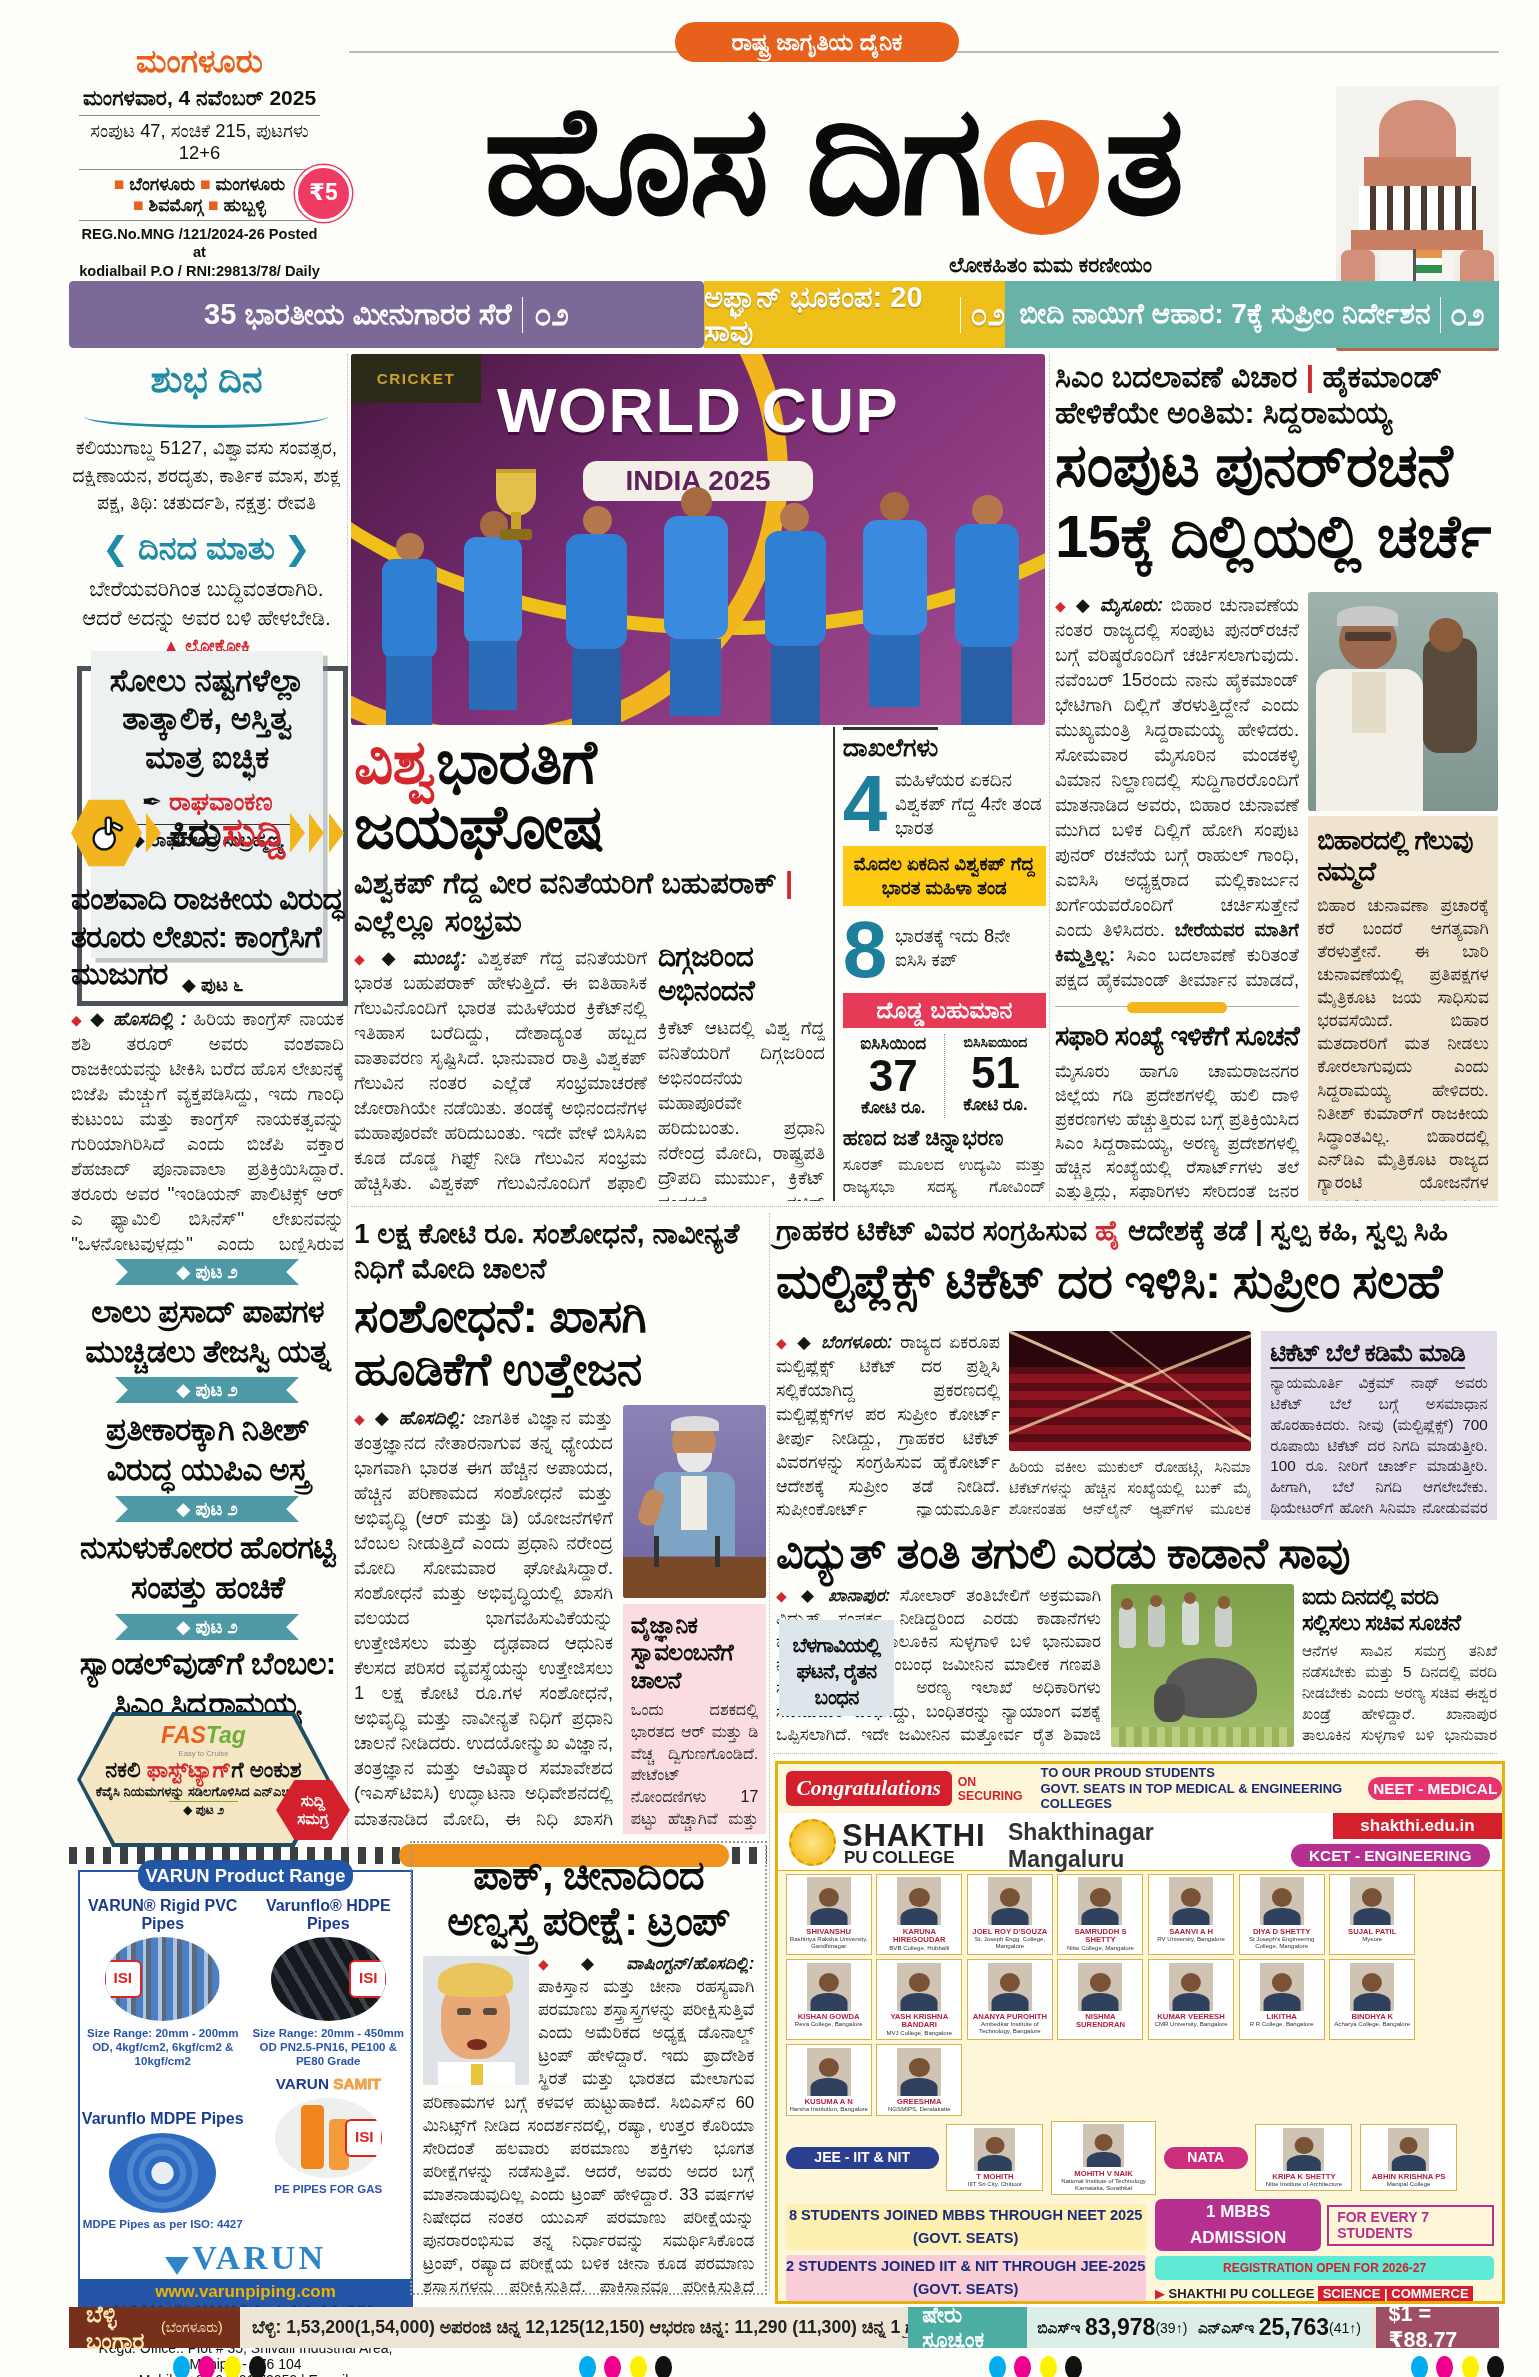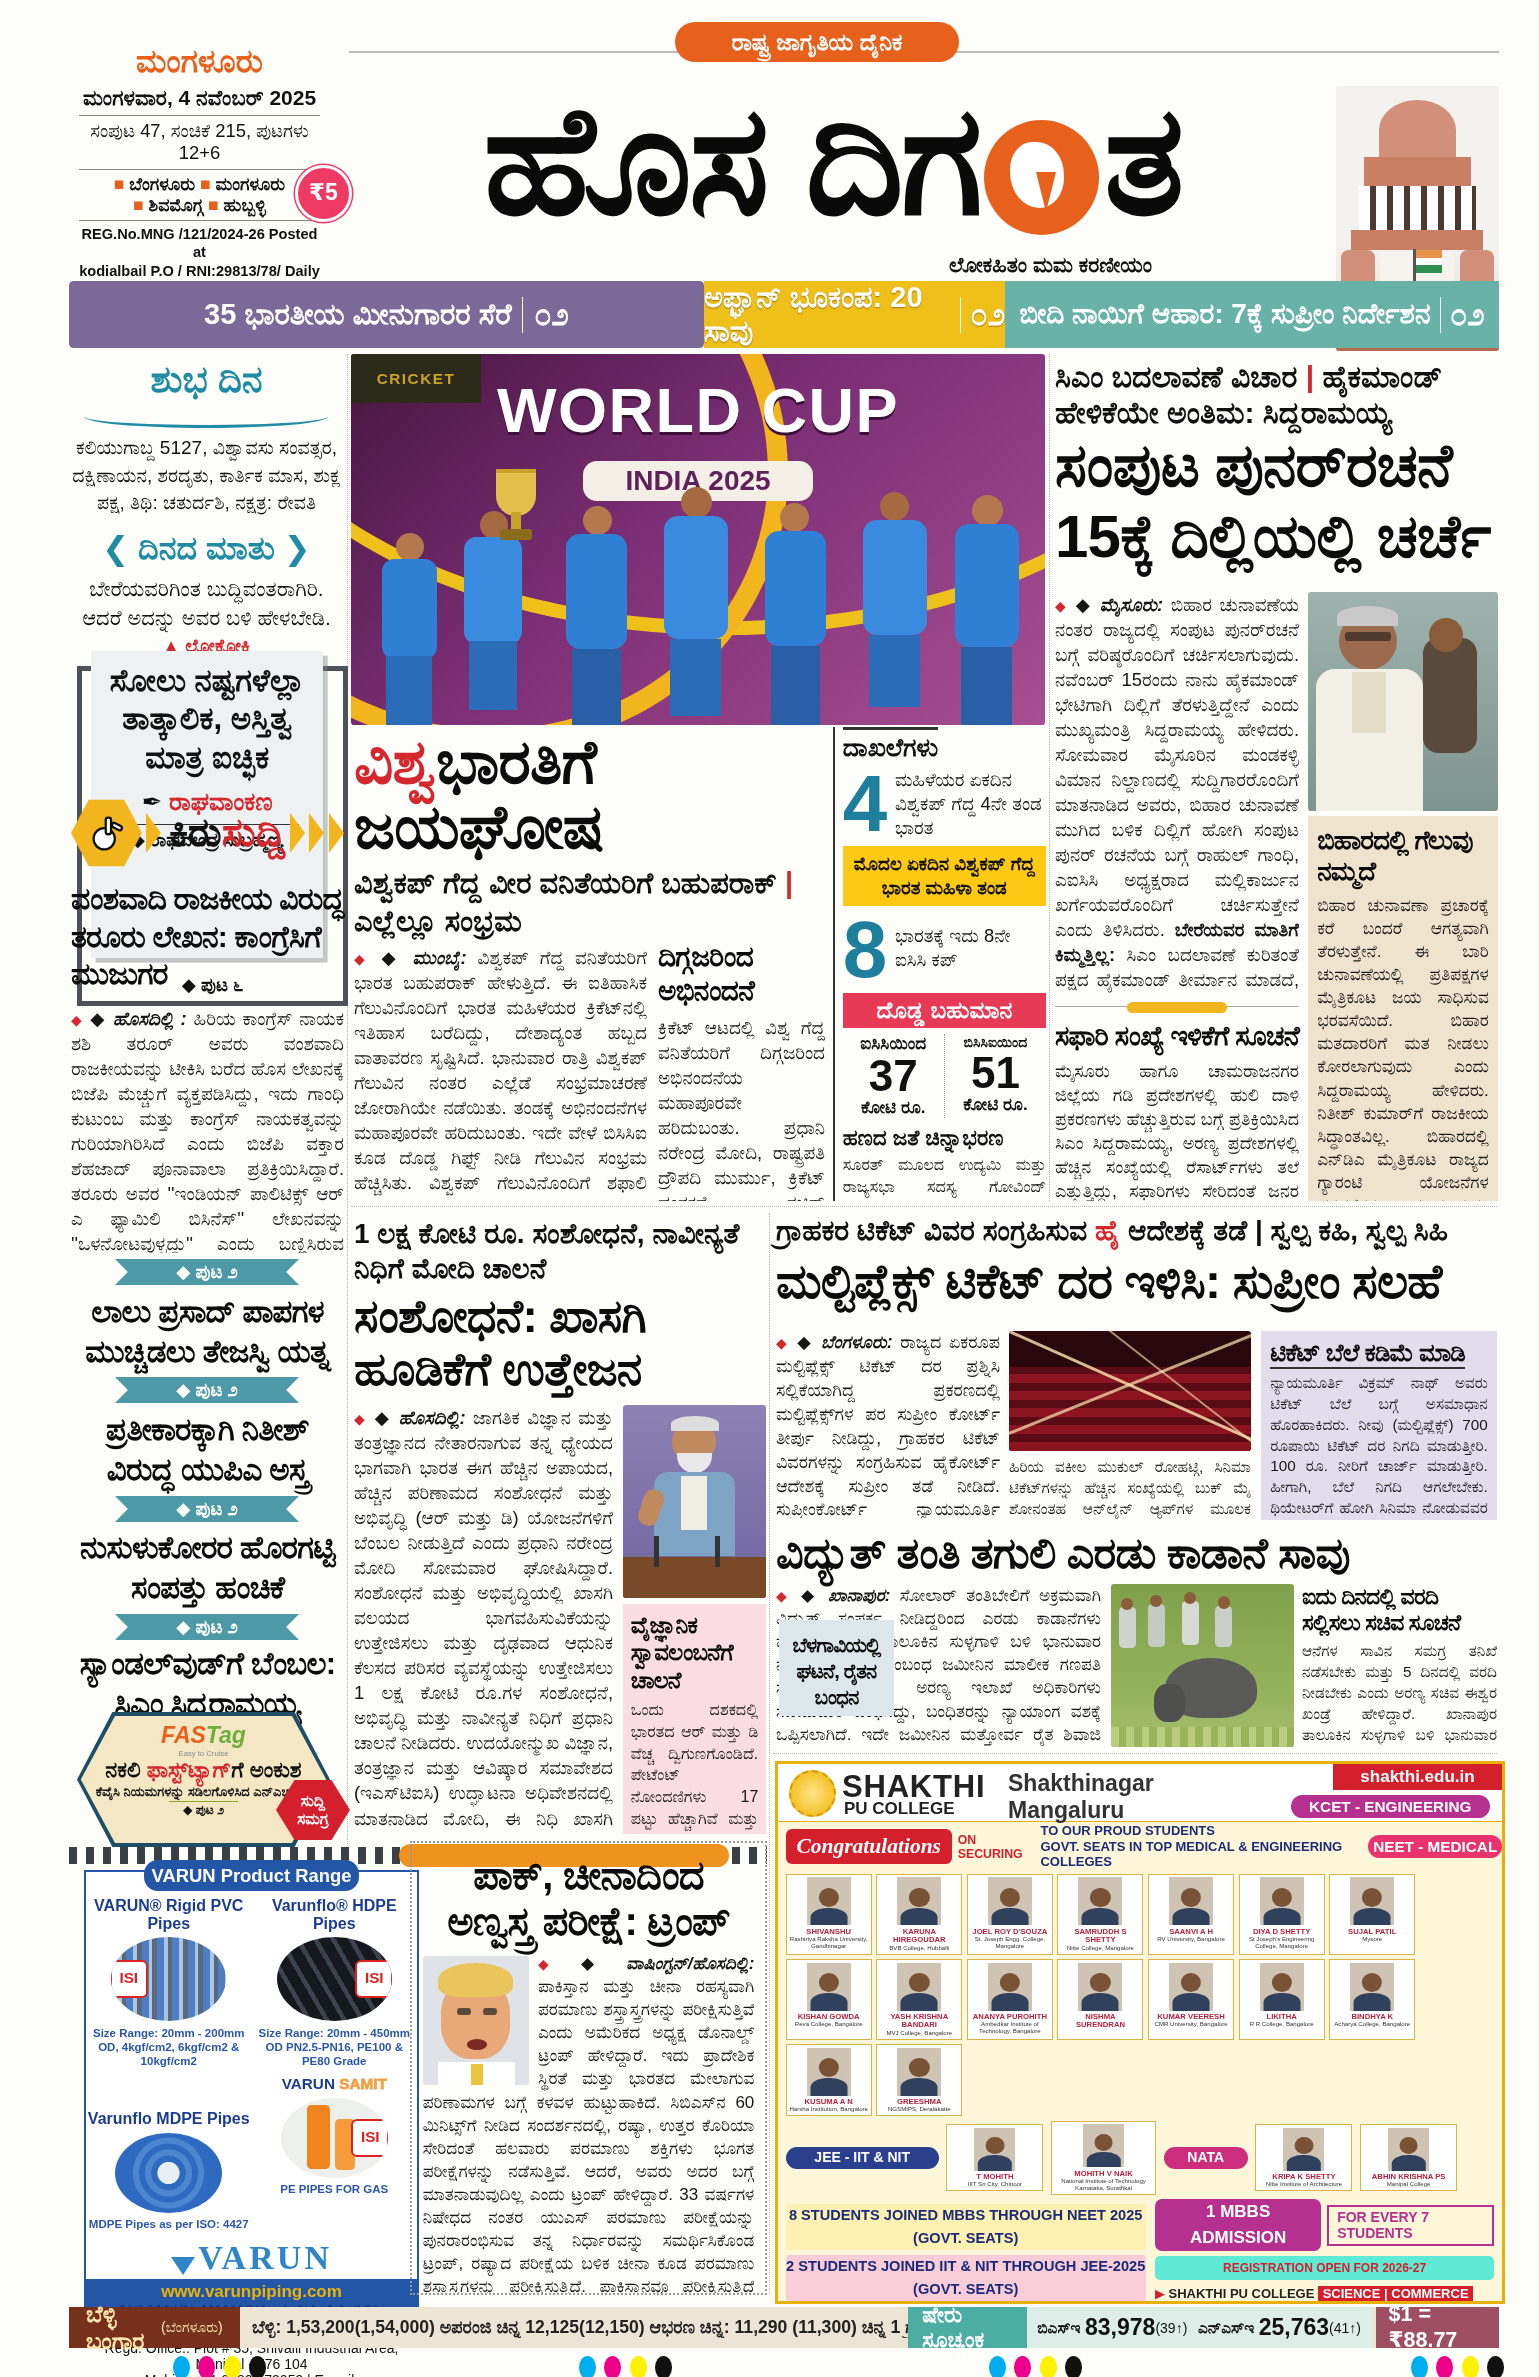--- a/index.html
+++ b/index.html
@@ -190,21 +190,21 @@
     </div>
   </div>
   <div class="abs" style="left:276px;top:1778px;width:74px;height:64px;background:#d41f2c;clip-path:polygon(25% 3%,75% 3%,100% 50%,75% 97%,25% 97%,0 50%);display:flex;flex-direction:column;align-items:center;justify-content:center;color:#fff;">
     <span class="b" style="font-size:15.3px;">ಸುದ್ದಿ</span>
     <span class="b" style="font-size:15.3px;">ಸಮಗ್ರ</span>
   </div>
 
   <div class="abs" style="left:69px;top:1847px;width:698px;height:17px;background:repeating-linear-gradient(90deg,#3a3f44 0 7.7px,#fdfdfa 7.7px 17px);"></div>
   <div class="abs" style="left:399px;top:1844px;width:330px;height:23px;background:#f0921e;border-radius:11.5px;"></div>
 
-  <div class="abs" style="left:84px;top:1870px;width:331px;height:433px;border:2.3px solid #2456a8;background:#fff;">
+  <div class="abs" style="left:78px;top:1870px;width:331px;height:433px;border:2.3px solid #2456a8;background:#fff;">
     <div class="abs pill" style="left:58px;top:-12.3px;width:215px;height:31px;background:#2456a8;font-size:18.4px;line-height:31px;">VARUN Product Range</div>
     <div style="display:flex;margin-top:24.5px;">
       <div style="width:50%;">
         <div class="varttl" style="font-size:16px;">VARUN® Rigid PVC Pipes</div>
         <div class="ellipse" style="width:115px;height:84px;margin:4.6px auto;background:repeating-linear-gradient(90deg,#4d7fc4 0 7px,#aac4e2 7px 10.7px,#5a6a7a 10.7px 15.3px);">
             <span class="isi" style="left:-1.5px;top:23px;">ISI</span>
           </div>
         <div class="varsub">Size Range: 20mm - 200mm OD, 4kgf/cm2, 6kgf/cm2 &amp; 10kgf/cm2</div>
       </div>
       <div style="width:50%;">
@@ -480,40 +480,40 @@
       <span class="dateline"><span class="dia">◆</span> <span>◆ ವಾಷಿಂಗ್ಟನ್/ಹೊಸದಿಲ್ಲಿ:</span></span>
       <span>ಪಾಕಿಸ್ತಾನ ಮತ್ತು ಚೀನಾ ರಹಸ್ಯವಾಗಿ ಪರಮಾಣು ಶಸ್ತ್ರಾಸ್ತ್ರಗಳನ್ನು ಪರೀಕ್ಷಿಸುತ್ತಿವೆ ಎಂದು ಅಮೆರಿಕದ ಅಧ್ಯಕ್ಷ ಡೊನಾಲ್ಡ್ ಟ್ರಂಪ್ ಹೇಳಿದ್ದಾರೆ. ಇದು ಪ್ರಾದೇಶಿಕ ಸ್ಥಿರತೆ ಮತ್ತು ಭಾರತದ ಮೇಲಾಗುವ ಪರಿಣಾಮಗಳ ಬಗ್ಗೆ ಕಳವಳ ಹುಟ್ಟುಹಾಕಿದೆ. ಸಿಬಿಎಸ್‌ನ 60 ಮಿನಿಟ್ಸ್‌ಗೆ ನೀಡಿದ ಸಂದರ್ಶನದಲ್ಲಿ, ರಷ್ಯಾ, ಉತ್ತರ ಕೊರಿಯಾ ಸೇರಿದಂತೆ ಹಲವಾರು ಪರಮಾಣು ಶಕ್ತಿಗಳು ಭೂಗತ ಪರೀಕ್ಷೆಗಳನ್ನು ನಡೆಸುತ್ತಿವೆ. ಆದರೆ, ಅವರು ಅದರ ಬಗ್ಗೆ ಮಾತನಾಡುವುದಿಲ್ಲ ಎಂದು ಟ್ರಂಪ್ ಹೇಳಿದ್ದಾರೆ. 33 ವರ್ಷಗಳ ನಿಷೇಧದ ನಂತರ ಯುಎಸ್ ಪರಮಾಣು ಪರೀಕ್ಷೆಯನ್ನು ಪುನರಾರಂಭಿಸುವ ತನ್ನ ನಿರ್ಧಾರವನ್ನು ಸಮರ್ಥಿಸಿಕೊಂಡ ಟ್ರಂಪ್, ರಷ್ಯಾದ ಪರೀಕ್ಷೆಯ ಬಳಿಕ ಚೀನಾ ಕೂಡ ಪರಮಾಣು ಶಸ್ತ್ರಾಸ್ತ್ರಗಳನ್ನು ಪರೀಕ್ಷಿಸುತ್ತಿದೆ. ಪಾಕಿಸ್ತಾನವೂ ಪರೀಕ್ಷಿಸುತ್ತಿದೆ ಎಂದು ಆರೋಪಿಸಿದರು. ಅಂತಹ ಪರೀಕ್ಷೆಗಳು ಭೂಗತವಾಗಿ ನಡೆಯುತ್ತವೆ. ಜಾಗತಿಕ ಮೇಲ್ವಿಚಾರಣಾ ವ್ಯವಸ್ಥೆಗಳಿಂದ ಪತ್ತೆ ಹಚ್ಚುವುದನ್ನು ತಪ್ಪಿಸುವುದು ಅದರ ಉದ್ದೇಶ.</span>
       
       
       
     </div>
   </div>
 
   <div class="abs" style="left:775px;top:1761px;width:724px;height:537px;border:3.1px solid #e8b10a;background:#fdf6d8;overflow:hidden;">
 
-    <div style="position:relative;height:57px;background:#fff;border-bottom:1.5px solid #e8b10a;">
-      <span style="position:absolute;left:10.7px;top:6.1px;width:43px;height:43px;border-radius:50%;background:radial-gradient(#ffe489,#f0b400);border:2.3px dashed #d89a00;"></span>
-      <span class="b" style="position:absolute;left:64px;top:4.6px;font-size:31px;letter-spacing:0.8px;color:#222;">SHAKTHI</span>
-      <span class="b" style="position:absolute;left:66px;top:35px;font-size:17px;color:#222;">PU COLLEGE</span>
-      <span class="b" style="position:absolute;left:230px;top:6.1px;font-size:23px;color:#333;"><span>Shakthinagar</span><br><span>Mangaluru</span></span>
-      <span class="b" style="position:absolute;right:0;top:0;width:169px;height:26px;background:#d41f2c;color:#fff;font-size:17px;text-align:center;line-height:26px;">shakthi.edu.in</span>
-      <span class="pill" style="position:absolute;right:12.3px;top:31px;width:199px;height:23px;background:#b5308f;font-size:15.3px;line-height:23px;">KCET - ENGINEERING</span>
-    </div>
-
     <div style="display:flex;align-items:center;height:49px;">
       <span style="background:#d41f2c;color:#fff;font-family:'Liberation Serif',serif;font-style:italic;font-weight:bold;font-size:21.5px;padding:4.6px 10.7px;border-radius:6.1px;margin-left:7.7px;">
         <span>Congratulations</span>
       </span>
       <span class="b" style="color:#d41f2c;font-size:12.3px;margin-left:6.1px;">ON SECURING</span>
       <span class="b" style="font-size:13px;color:#1b2b7a;margin-left:10.7px;line-height:1.2;">
         <span>TO OUR PROUD STUDENTS</span><br><span>GOVT. SEATS IN TOP MEDICAL</span> <span>&amp; ENGINEERING COLLEGES</span>
       </span>
       <span class="pill" style="background:#e8336e;width:161px;height:23px;font-size:15.3px;line-height:23px;margin-left:15.3px;">NEET - MEDICAL</span>
     </div>
 
+    <div style="position:relative;height:57px;background:#fff;border-bottom:1.5px solid #e8b10a;">
+      <span style="position:absolute;left:10.7px;top:6.1px;width:43px;height:43px;border-radius:50%;background:radial-gradient(#ffe489,#f0b400);border:2.3px dashed #d89a00;"></span>
+      <span class="b" style="position:absolute;left:64px;top:4.6px;font-size:31px;letter-spacing:0.8px;color:#222;">SHAKTHI</span>
+      <span class="b" style="position:absolute;left:66px;top:35px;font-size:17px;color:#222;">PU COLLEGE</span>
+      <span class="b" style="position:absolute;left:230px;top:6.1px;font-size:23px;color:#333;"><span>Shakthinagar</span><br><span>Mangaluru</span></span>
+      <span class="b" style="position:absolute;right:0;top:0;width:169px;height:26px;background:#d41f2c;color:#fff;font-size:17px;text-align:center;line-height:26px;">shakthi.edu.in</span>
+      <span class="pill" style="position:absolute;right:12.3px;top:31px;width:199px;height:23px;background:#b5308f;font-size:15.3px;line-height:23px;">KCET - ENGINEERING</span>
+    </div>
+
     <div style="display:flex;flex-wrap:wrap;gap:4.6px;padding:3.1px 7.7px;">
       <div class="stucard" style="width:81px;">
           <span class="headsil" style="width:44px;height:48px;"></span>
           <span class="nm">SHIVANSHU</span>
           <span class="cl">Rashtriya Raksha University, Gandhinagar</span>
         </div>
       <div class="stucard" style="width:81px;">
           <span class="headsil" style="width:44px;height:48px;"></span>
           <span class="nm">KARUNA HIREGOUDAR</span>
           <span class="cl">BVB College, Hubballi</span>

